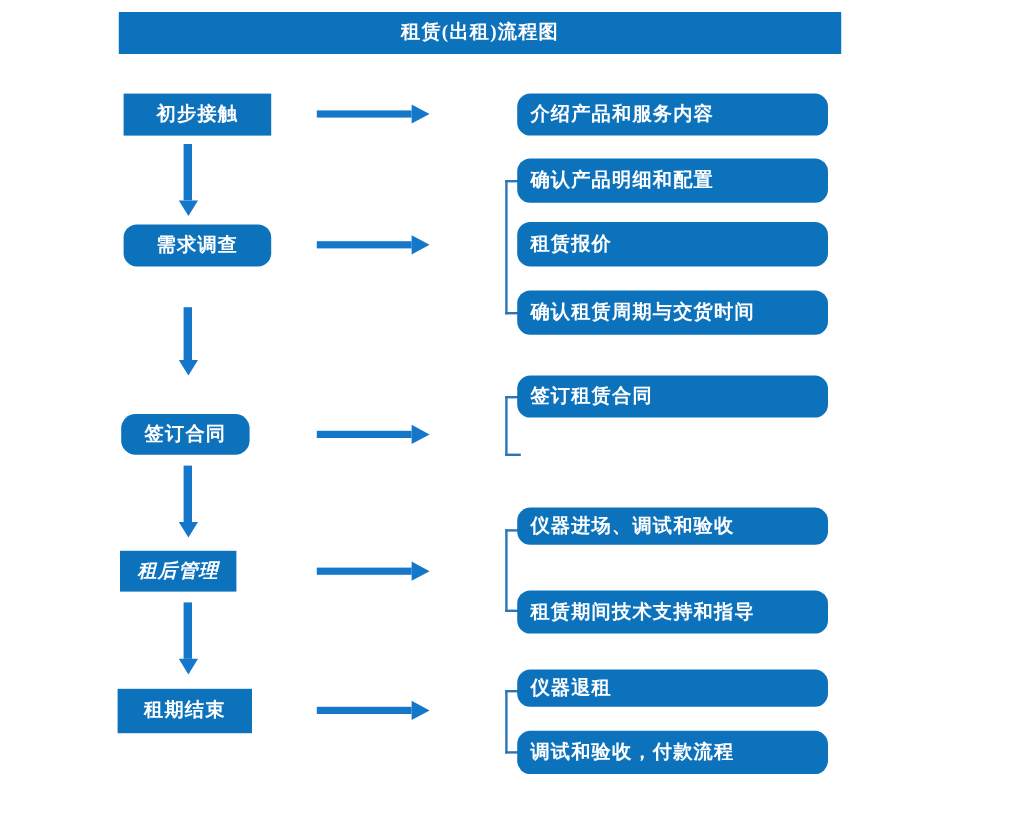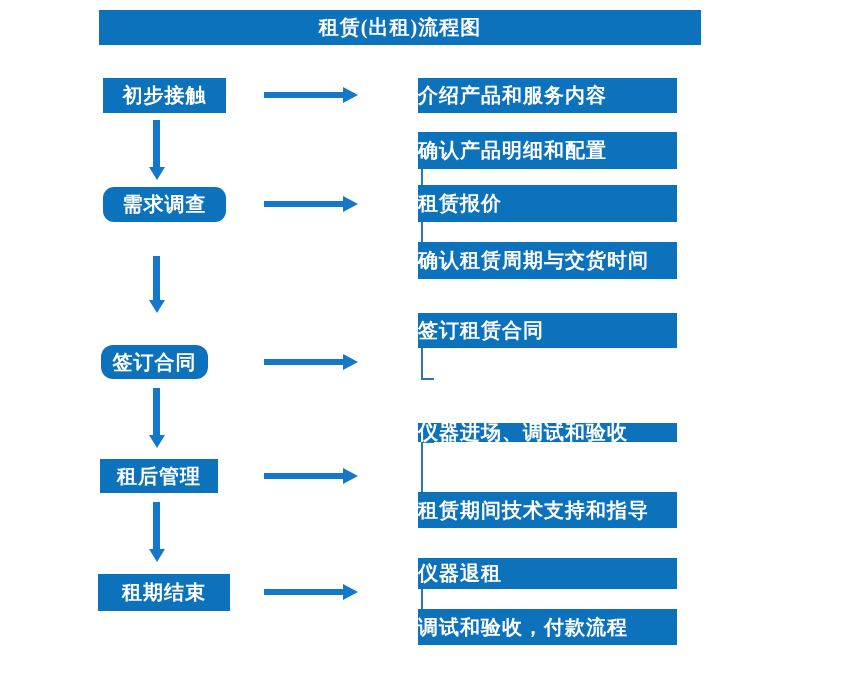--- a/index.html
+++ b/index.html
@@ -14,46 +14,46 @@
     width:844px;height:688px;
     background:#ffffff;
     font-family:"Liberation Serif","DejaVu Serif",serif;
     overflow:hidden;
   }
   .bluebox{
     position:absolute;
     background:var(--box-blue);
     color:var(--text-white);
     font-weight:bold;
-    font-size:20px;
+    font-size:16px;
     display:flex;
     align-items:center;
     white-space:nowrap;
     letter-spacing:1px;
   }
   .title-bar{
     left:99px;top:10px;width:602px;height:35px;
     justify-content:center;
   }
   
   .leftbox{justify-content:center;}
   .l1{left:103px;top:78px; width:123px;height:35px;}
   .l2{left:103px;top:187px;width:123px;height:35px;border-radius:11px;}
   .l3{left:101px;top:345px;width:107px;height:34px;border-radius:12px;}
-  .l4{left:100px;top:459px;width:118px;height:34px;}
-  .l5{left:98px; top:574px;width:132px;height:37px;}
+  .l4{left:100px;top:459px;width:97px;height:34px;font-style:italic;}
+  .l5{left:98px; top:574px;width:112px;height:37px;}
   
-  .rightbox{left:418px;width:259px;box-sizing:border-box;justify-content:flex-start;}
+  .rightbox{left:431px;width:259px;padding-left:11px;box-sizing:border-box;justify-content:flex-start;border-radius:11px;}
   .r1{top:78px; height:35px;}
   .r2{top:132px;height:37px;}
   .r3{top:185px;height:37px;}
   .r4{top:242px;height:37px;}
   .r5{top:313px;height:35px;}
   .r6{top:362px;height:36px;}
-  .r7{top:423px;height:19px;}
+  .r7{top:423px;height:31px;}
   .r8{top:492px;height:36px;}
   .r9{top:558px;height:31px;}
   .r10{top:609px;height:36px;}
   
   .h-arrow{
     position:absolute;
     left:264px;width:79px;height:6px;
     background:var(--arrow-blue);
   }
   .h-arrow::after{

